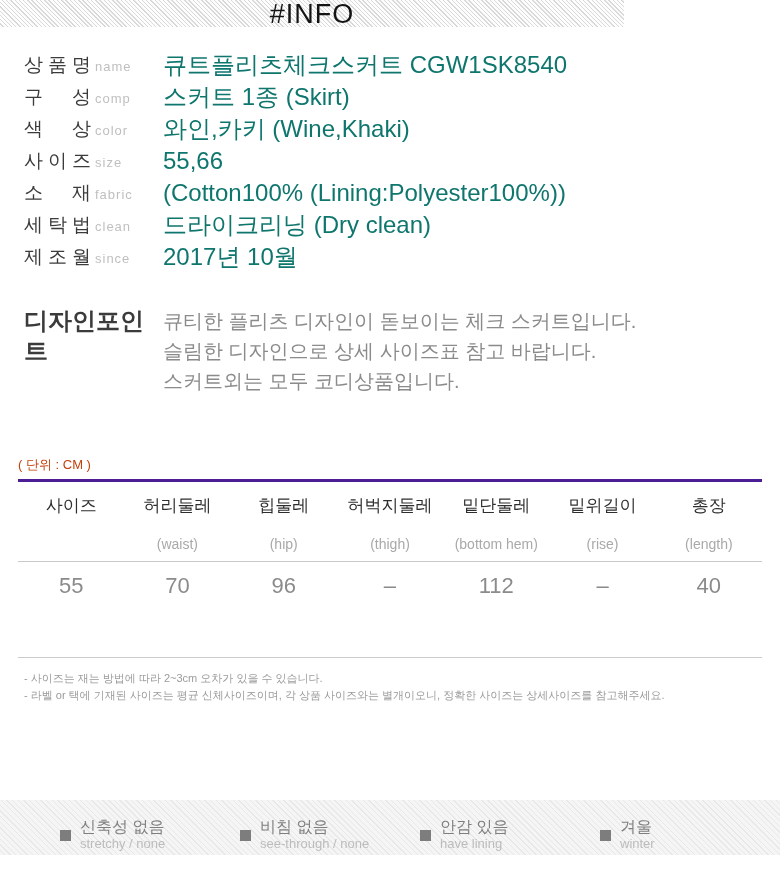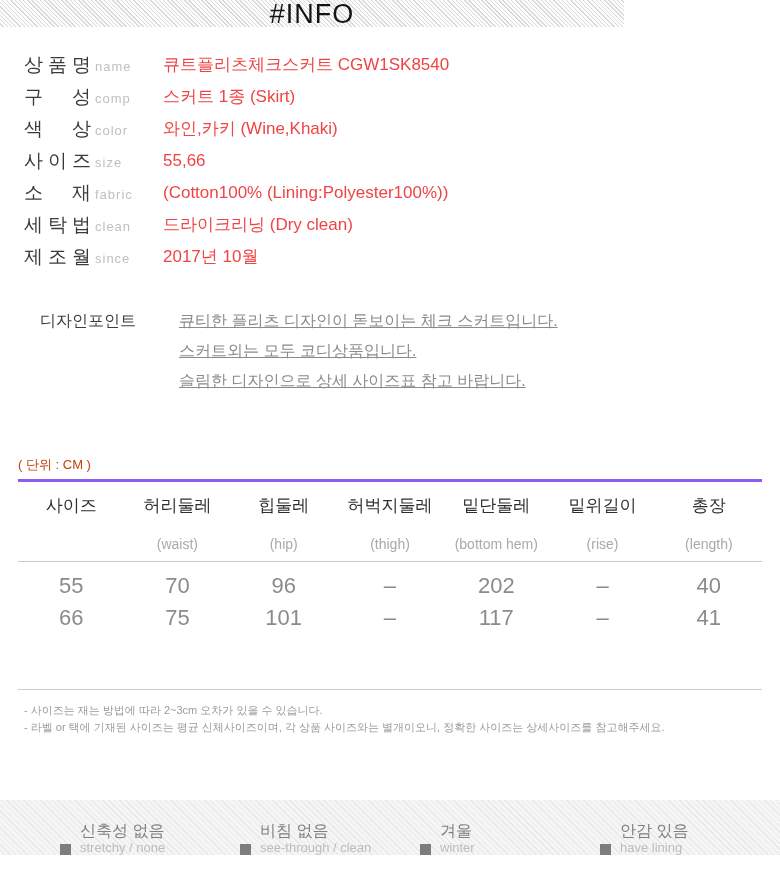--- a/index.html
+++ b/index.html
@@ -19,50 +19,50 @@
     display:inline-block; font-size:27px; line-height:29px; color:#141414;
     letter-spacing:1px; background:transparent;
   }
 
   
   .info { padding:23px 0 0 24px; }
   .info-row { display:flex; align-items:flex-start; }
   .label-wrap { width:139px; flex:none; display:flex; align-items:baseline; line-height:30px; }
   .k-label { width:67px; display:inline-flex; justify-content:space-between; font-size:19px; color:#3b3b3b; }
   .sub { font-size:13px; color:#bfbfbf; margin-left:4px; letter-spacing:1px; }
-  .value { font-size:17px; color:#ef4444; line-height:30px; }
+  .value { font-size:24px; color:#0f766e; line-height:30px; }
 
   
   .design { display:flex; padding-left:24px; margin-top:32px; }
-  .design-label { width:139px; flex:none; font-size:16px; font-weight:normal; color:#3b3b3b; line-height:30px;margin-left:16px; }
-  .design-lines div { font-size:16px; color:#8b8b8b; line-height:30px;text-decoration:underline; }
+  .design-label { width:139px; flex:none; font-size:24px; font-weight:bold; color:#3b3b3b; line-height:30px; }
+  .design-lines div { font-size:20px; color:#8b8b8b; line-height:30px; }
 
   
   .size-section { margin:0 18px; padding-top:60px; }
   .unit { text-align:left; font-size:13px; color:#c2410c; margin-bottom:5px; padding-right:2px; }
   .table-wrap { border-bottom:1px solid #cccccc; padding-bottom:55px; }
   table { width:100%; border-collapse:collapse; table-layout:fixed; }
-  thead tr { border-top:3px solid #8b5cf6; border-bottom:1px solid #c9c9c9; }
+  thead tr { border-top:3px solid #4c1d95; border-bottom:1px solid #c9c9c9; }
   th { padding:12px 0 9px; font-weight:normal; vertical-align:top; }
   .th-ko { font-size:17px; color:#2e2e2e; }
   .th-en { font-size:14px; color:#a9a9a9; margin-top:19px; min-height:16px; }
   td { text-align:center; font-size:22px; color:#8b8b8b; padding:3px 0; }
   tbody tr:first-child td { padding-top:11px; }
 
   
   .notes { padding:12px 6px 0; }
   .notes div { font-size:11px; color:#9b9b9b; line-height:17px; }
 
   
   .features {
     position:absolute; left:0; top:800px; width:780px; height:55px; box-sizing:border-box;
     background:repeating-linear-gradient(45deg,#f5f5f5 0px,#f5f5f5 3px,#e8e8e8 3px,#e8e8e8 4px);
     display:flex; padding:12px 0 0 60px;
   }
-  .feature { width:180px; display:flex; align-items:flex-end; }
+  .feature { width:180px; display:flex; align-items:center; }
   .sq { width:11px; height:11px; background:#7d7d7d; margin:4px 9px 0 0; flex:none; }
   .fko { font-size:16px; color:#7f7f7f; line-height:19px; }
   .fen { font-size:13px; color:#bcbcbc; line-height:15px; }
 </style>
 </head>
 <body>
 
 <div class="page">
 
   <header class="band">
@@ -145,22 +145,22 @@
         <span class="sub">since</span>
       </div>
       <div class="value">2017년 10월</div>
     </div>
   </section>
 
   <section class="design">
     <div class="design-label">디자인포인트</div>
     <div class="design-lines">
       <div>큐티한 플리츠 디자인이 돋보이는 체크 스커트입니다.</div>
+      <div>슬림한 디자인으로 상세 사이즈표 참고 바랍니다.</div>
       <div>스커트외는 모두 코디상품입니다.</div>
-      <div>슬림한 디자인으로 상세 사이즈표 참고 바랍니다.</div>
     </div>
   </section>
 
   <section class="size-section">
     <div class="unit">( 단위 : CM )</div>
     <div class="table-wrap">
       <table>
         <thead>
           <tr>
             <th>
@@ -192,33 +192,24 @@
               <div class="th-en">(length)</div>
             </th>
           </tr>
         </thead>
         <tbody>
           <tr>
             <td>55</td>
             <td>70</td>
             <td>96</td>
             <td>–</td>
-            <td>202</td>
+            <td>112</td>
             <td>–</td>
             <td>40</td>
           </tr>
-          <tr>
-            <td>66</td>
-            <td>75</td>
-            <td>101</td>
-            <td>–</td>
-            <td>117</td>
-            <td>–</td>
-            <td>41</td>
-          </tr>
         </tbody>
       </table>
     </div>
     <div class="notes">
       <div>- 사이즈는 재는 방법에 따라 2~3cm 오차가 있을 수 있습니다.</div>
       <div>- 라벨 or 택에 기재된 사이즈는 평균 신체사이즈이며, 각 상품 사이즈와는 별개이오니, 정확한 사이즈는 상세사이즈를 참고해주세요.</div>
     </div>
   </section>
 
   <footer class="features">
@@ -226,32 +217,32 @@
       <span class="sq"></span>
       <div>
         <div class="fko">신축성 없음</div>
         <div class="fen">stretchy / none</div>
       </div>
     </div>
     <div class="feature">
       <span class="sq"></span>
       <div>
         <div class="fko">비침 없음</div>
-        <div class="fen">see-through / clean</div>
+        <div class="fen">see-through / none</div>
+      </div>
+    </div>
+    <div class="feature">
+      <span class="sq"></span>
+      <div>
+        <div class="fko">안감 있음</div>
+        <div class="fen">have lining</div>
       </div>
     </div>
     <div class="feature">
       <span class="sq"></span>
       <div>
         <div class="fko">겨울</div>
         <div class="fen">winter</div>
       </div>
     </div>
-    <div class="feature">
-      <span class="sq"></span>
-      <div>
-        <div class="fko">안감 있음</div>
-        <div class="fen">have lining</div>
-      </div>
-    </div>
   </footer>
 
 </div>
 
 </body></html>

